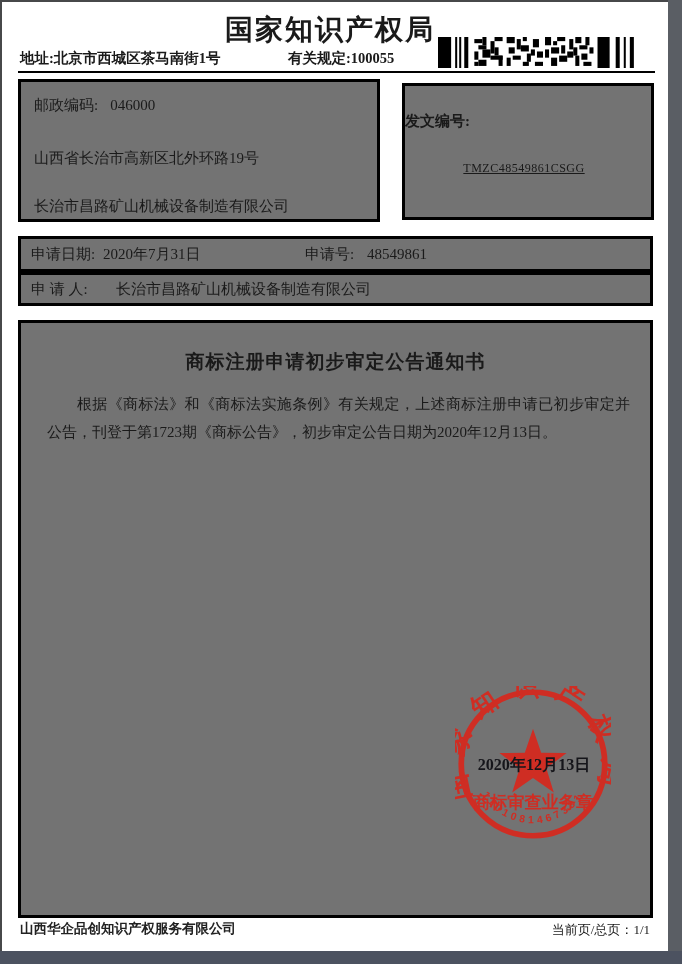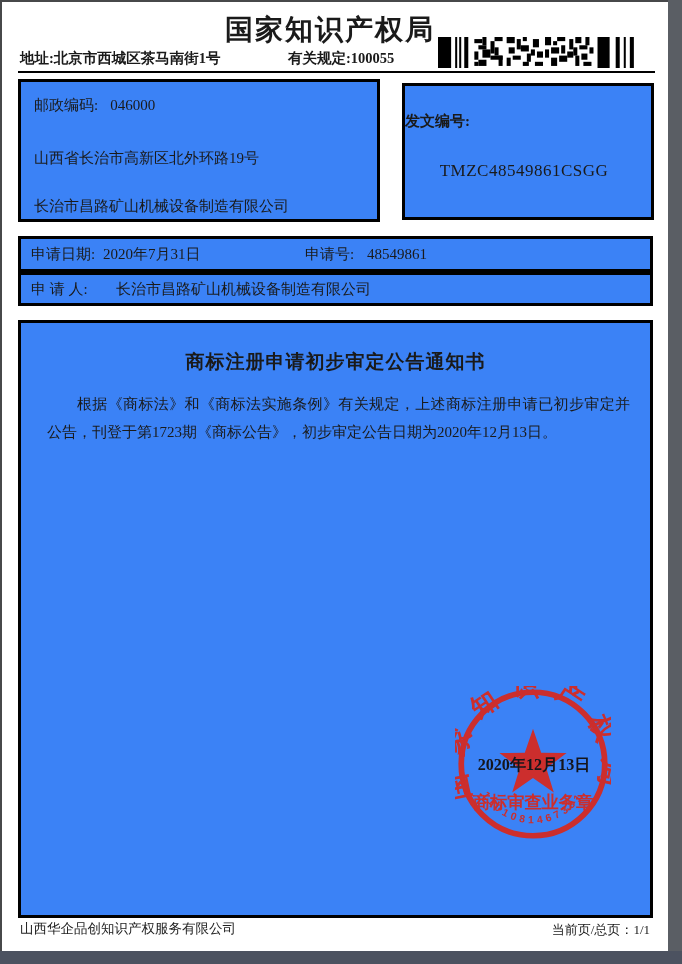--- a/index.html
+++ b/index.html
@@ -15,49 +15,49 @@
 
   .doc-title{
     position:absolute;top:11px;left:0;width:660px;text-align:center;
     font-size:28px;font-weight:700;letter-spacing:2px;
   }
   .addr{position:absolute;top:49px;left:20px;font-size:14.5px;font-weight:600;}
   .postal{position:absolute;top:49px;left:288px;font-size:14.5px;font-weight:600;}
   .barcode{position:absolute;top:37px;left:438px;width:210px;height:31px;}
   .head-rule{position:absolute;top:71px;left:18px;width:637px;height:2px;background:#000;}
 
-  .box{position:absolute;border:3px solid #000;box-sizing:border-box;background:#3b82f6;}
+  .box{position:absolute;border:3px solid #000;box-sizing:border-box;background:#737373;}
   .recipient-box{left:18px;top:79px;width:362px;height:143px;padding:13px 10px 0 13px;font-size:15px;}
   .recipient-line1{margin:0 0 33px 0;line-height:20px;}
   .recipient-val{margin-left:12px;}
   .recipient-line2{margin:0 0 28px 0;line-height:20px;}
   .recipient-line3{margin:0;line-height:20px;}
 
   .dispatch-box{left:402px;top:83px;width:252px;height:137px;padding:26px 8px 0 0;font-size:15px;}
   .dispatch-label{font-weight:600;}
-  .dispatch-no{margin-top:30px;text-align:center;font-size:17px;letter-spacing:.5px;}
+  .dispatch-no{margin-top:30px;text-align:center;font-size:12px;letter-spacing:.5px;text-decoration:underline;}
 
   .app-row1{left:18px;top:236px;width:635px;height:36px;}
   .app-row2{left:18px;top:272px;width:635px;height:34px;}
   .app-row-inner{position:relative;width:100%;height:100%;font-size:15px;}
   .app-row-inner span{position:absolute;top:50%;transform:translateY(-50%);white-space:nowrap;}
   .lbl-date{left:10px;}
   .val-date{left:82px;}
   .lbl-no{left:284px;}
   .val-no{left:346px;}
   .lbl-applicant{left:10px;}
   .val-applicant{left:95px;}
 
   .main-box{left:18px;top:320px;width:635px;height:598px;}
   .notice-title{margin:26px 0 15px 0;text-align:center;font-size:19px;font-weight:700;letter-spacing:1px;}
   .notice-p{margin:0 20px 0 26px;font-size:15px;line-height:28px;text-align:justify;text-indent:2em;}
 
   .seal{position:absolute;left:455px;top:686px;width:156px;height:156px;}
   .footer-agent{
-    position:absolute;left:20px;top:920px;font-size:13.5px;font-weight:400;
+    position:absolute;left:20px;top:920px;font-size:13.5px;font-weight:700;
     font-family:"Liberation Sans","DejaVu Sans",sans-serif;color:#222;
   }
   .footer-page{position:absolute;top:921px;right:32px;font-size:13px;}
 </style>
 </head>
 <body>
 
 <div class="screen">
 
   <div class="doc-title">国家知识产权局</div>

